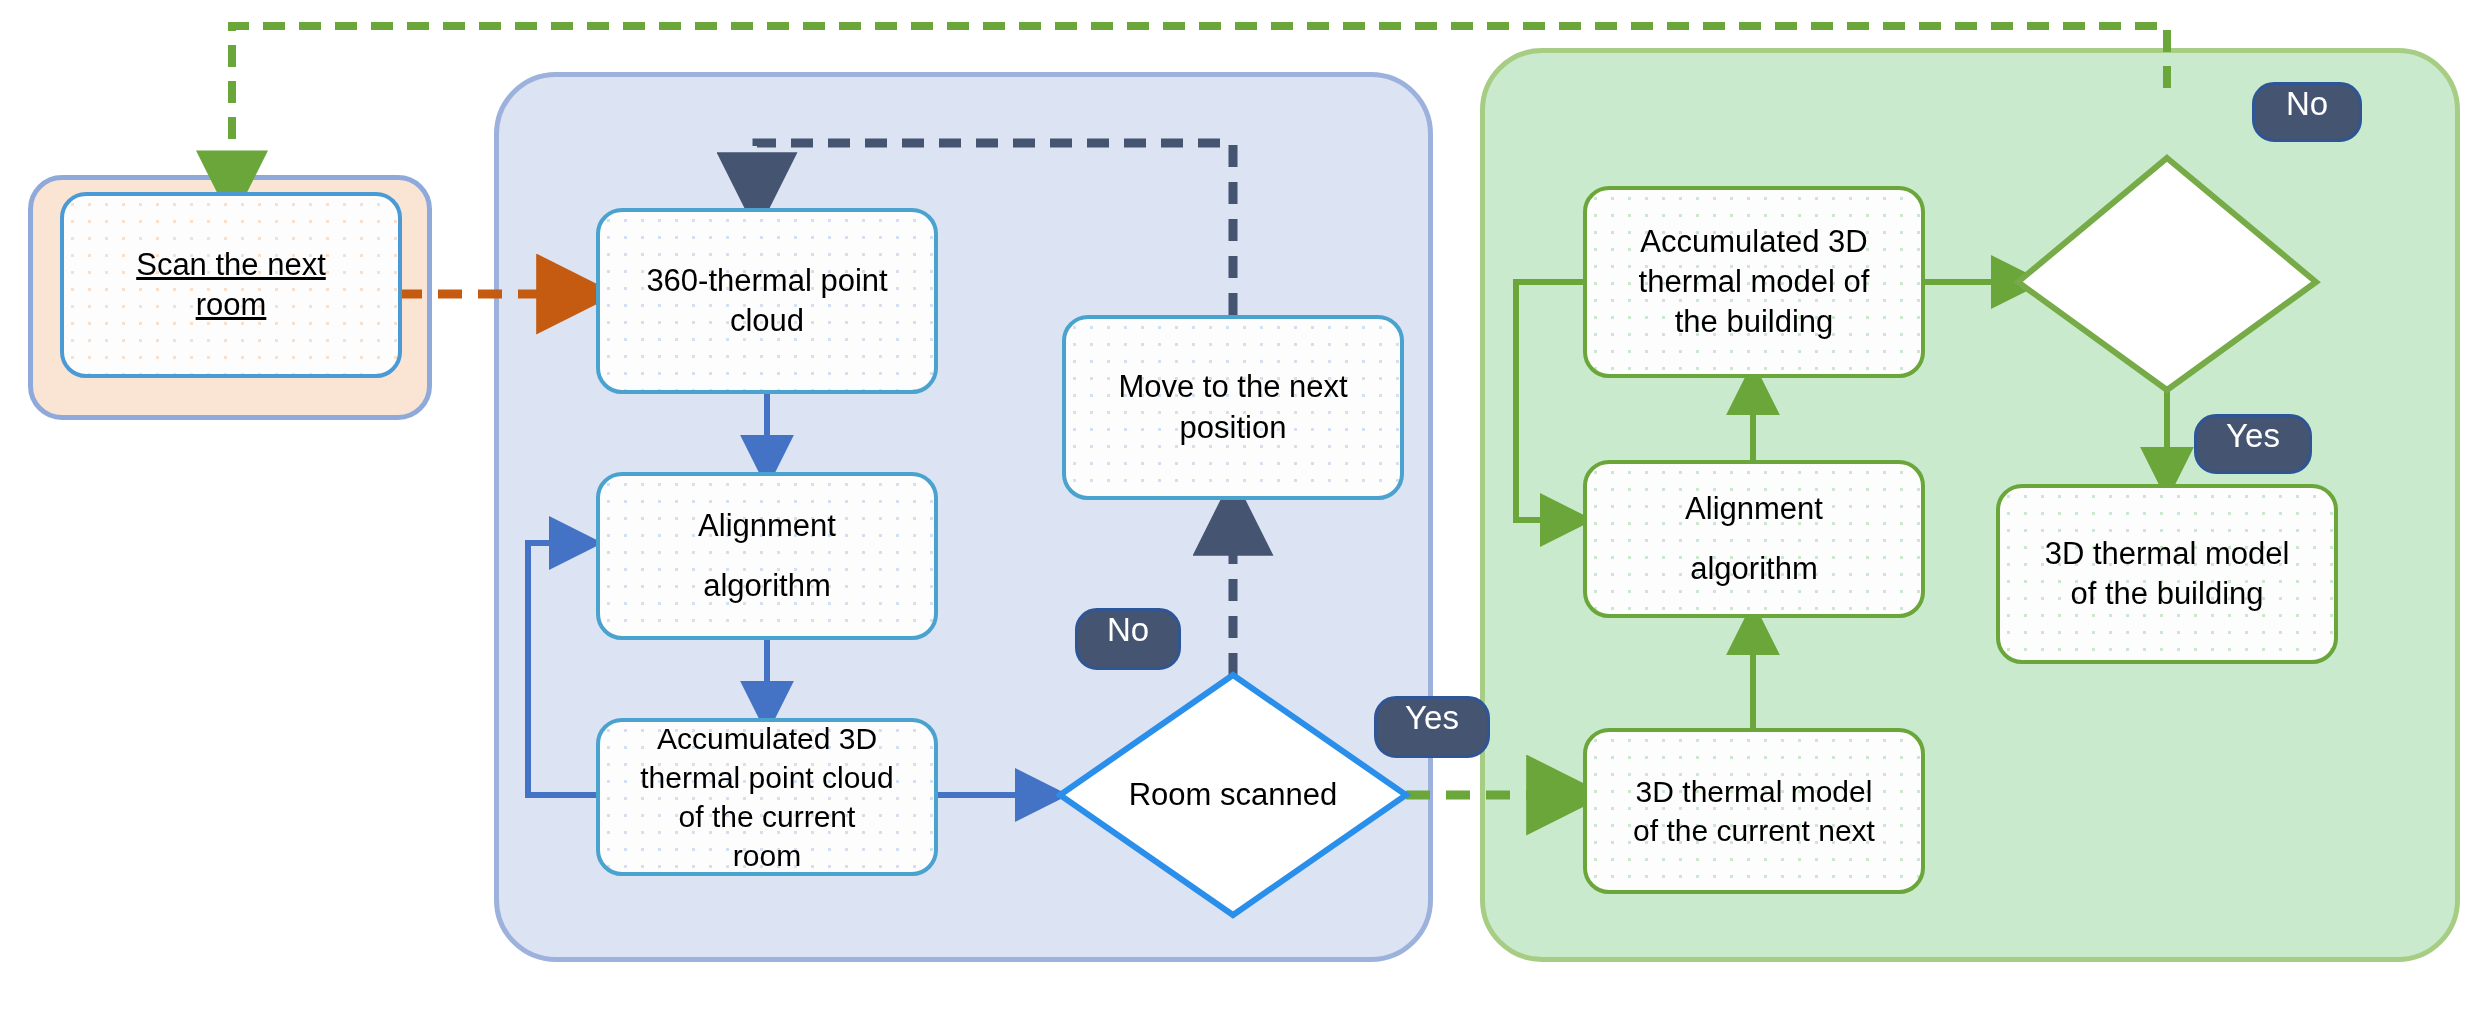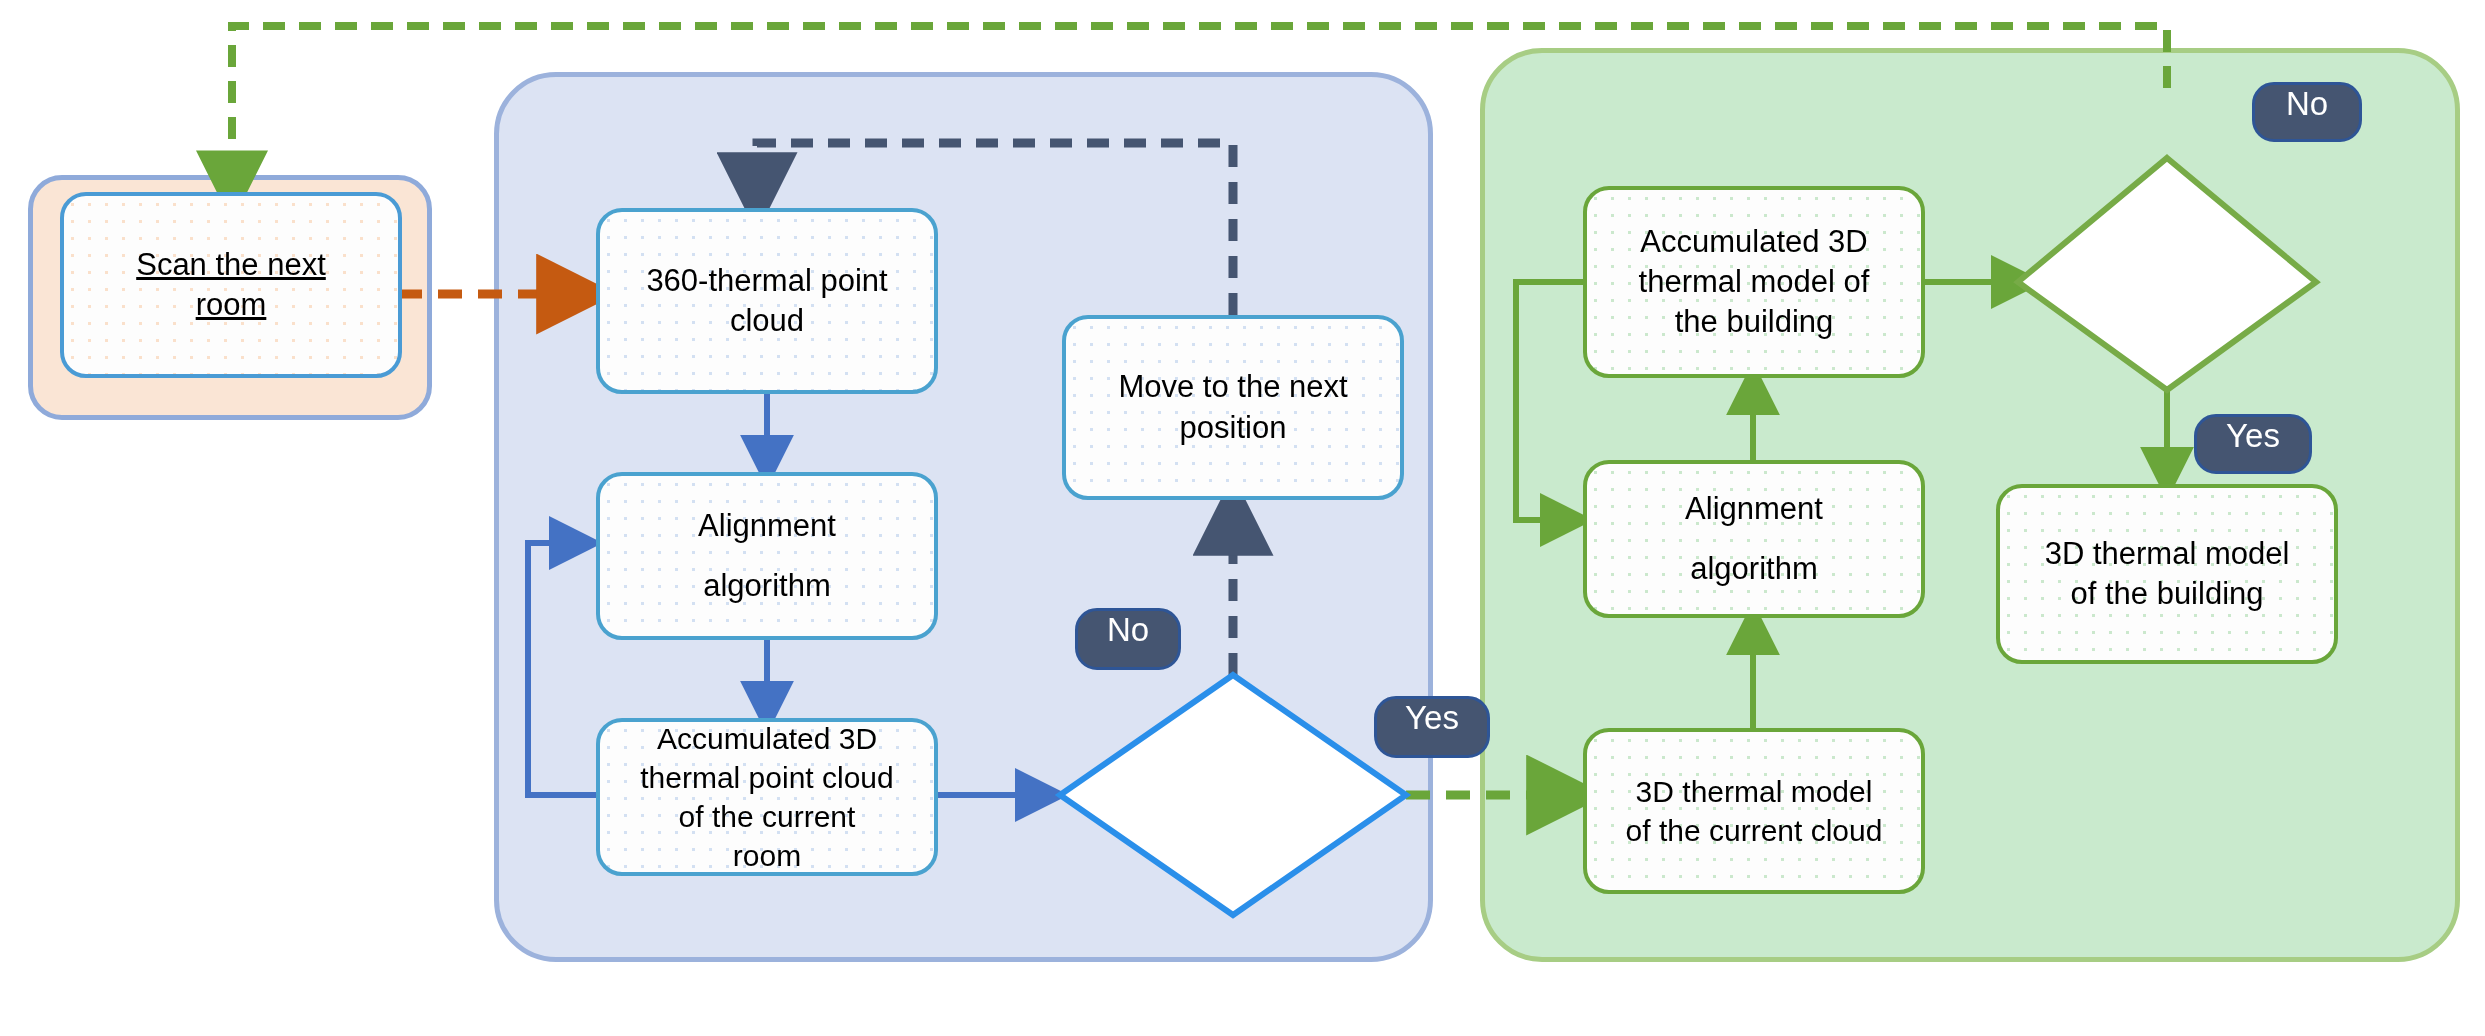--- a/index.html
+++ b/index.html
@@ -161,20 +161,23 @@
     </span>
   </div>
 
   <div class="node blue" style="left:1062px;top:315px;width:342px;height:185px;">
     <span>
       <span>Move to the next</span><br>
       <span>position</span>
     </span>
   </div>
 
+  <div class="diamond" style="left:1060px;top:675px;width:346px;height:240px;">
+    <span class="label">Room scanned</span>
+  </div>
 
   <div class="badge" style="left:1075px;top:608px;width:106px;height:62px;">
     <span>No</span>
   </div>
   <div class="badge" style="left:1374px;top:696px;width:116px;height:62px;">
     <span>Yes</span>
   </div>
 
   <div class="node green" style="left:1583px;top:186px;width:342px;height:192px;">
     <span>
@@ -187,21 +190,21 @@
   <div class="node green spaced" style="left:1583px;top:460px;width:342px;height:158px;">
     <span>
       <span>Alignment</span><br>
       <span>algorithm</span>
     </span>
   </div>
 
   <div class="node green" style="left:1583px;top:728px;width:342px;height:166px;font-size:30px;">
     <span>
       <span>3D thermal model</span><br>
-      <span>of the current cloud</span>
+      <span>of the current next</span>
     </span>
   </div>
 
   <div class="node green" style="left:1996px;top:484px;width:342px;height:180px;">
     <span>
       <span>3D thermal model</span><br>
       <span>of the building</span>
     </span>
   </div>
 

